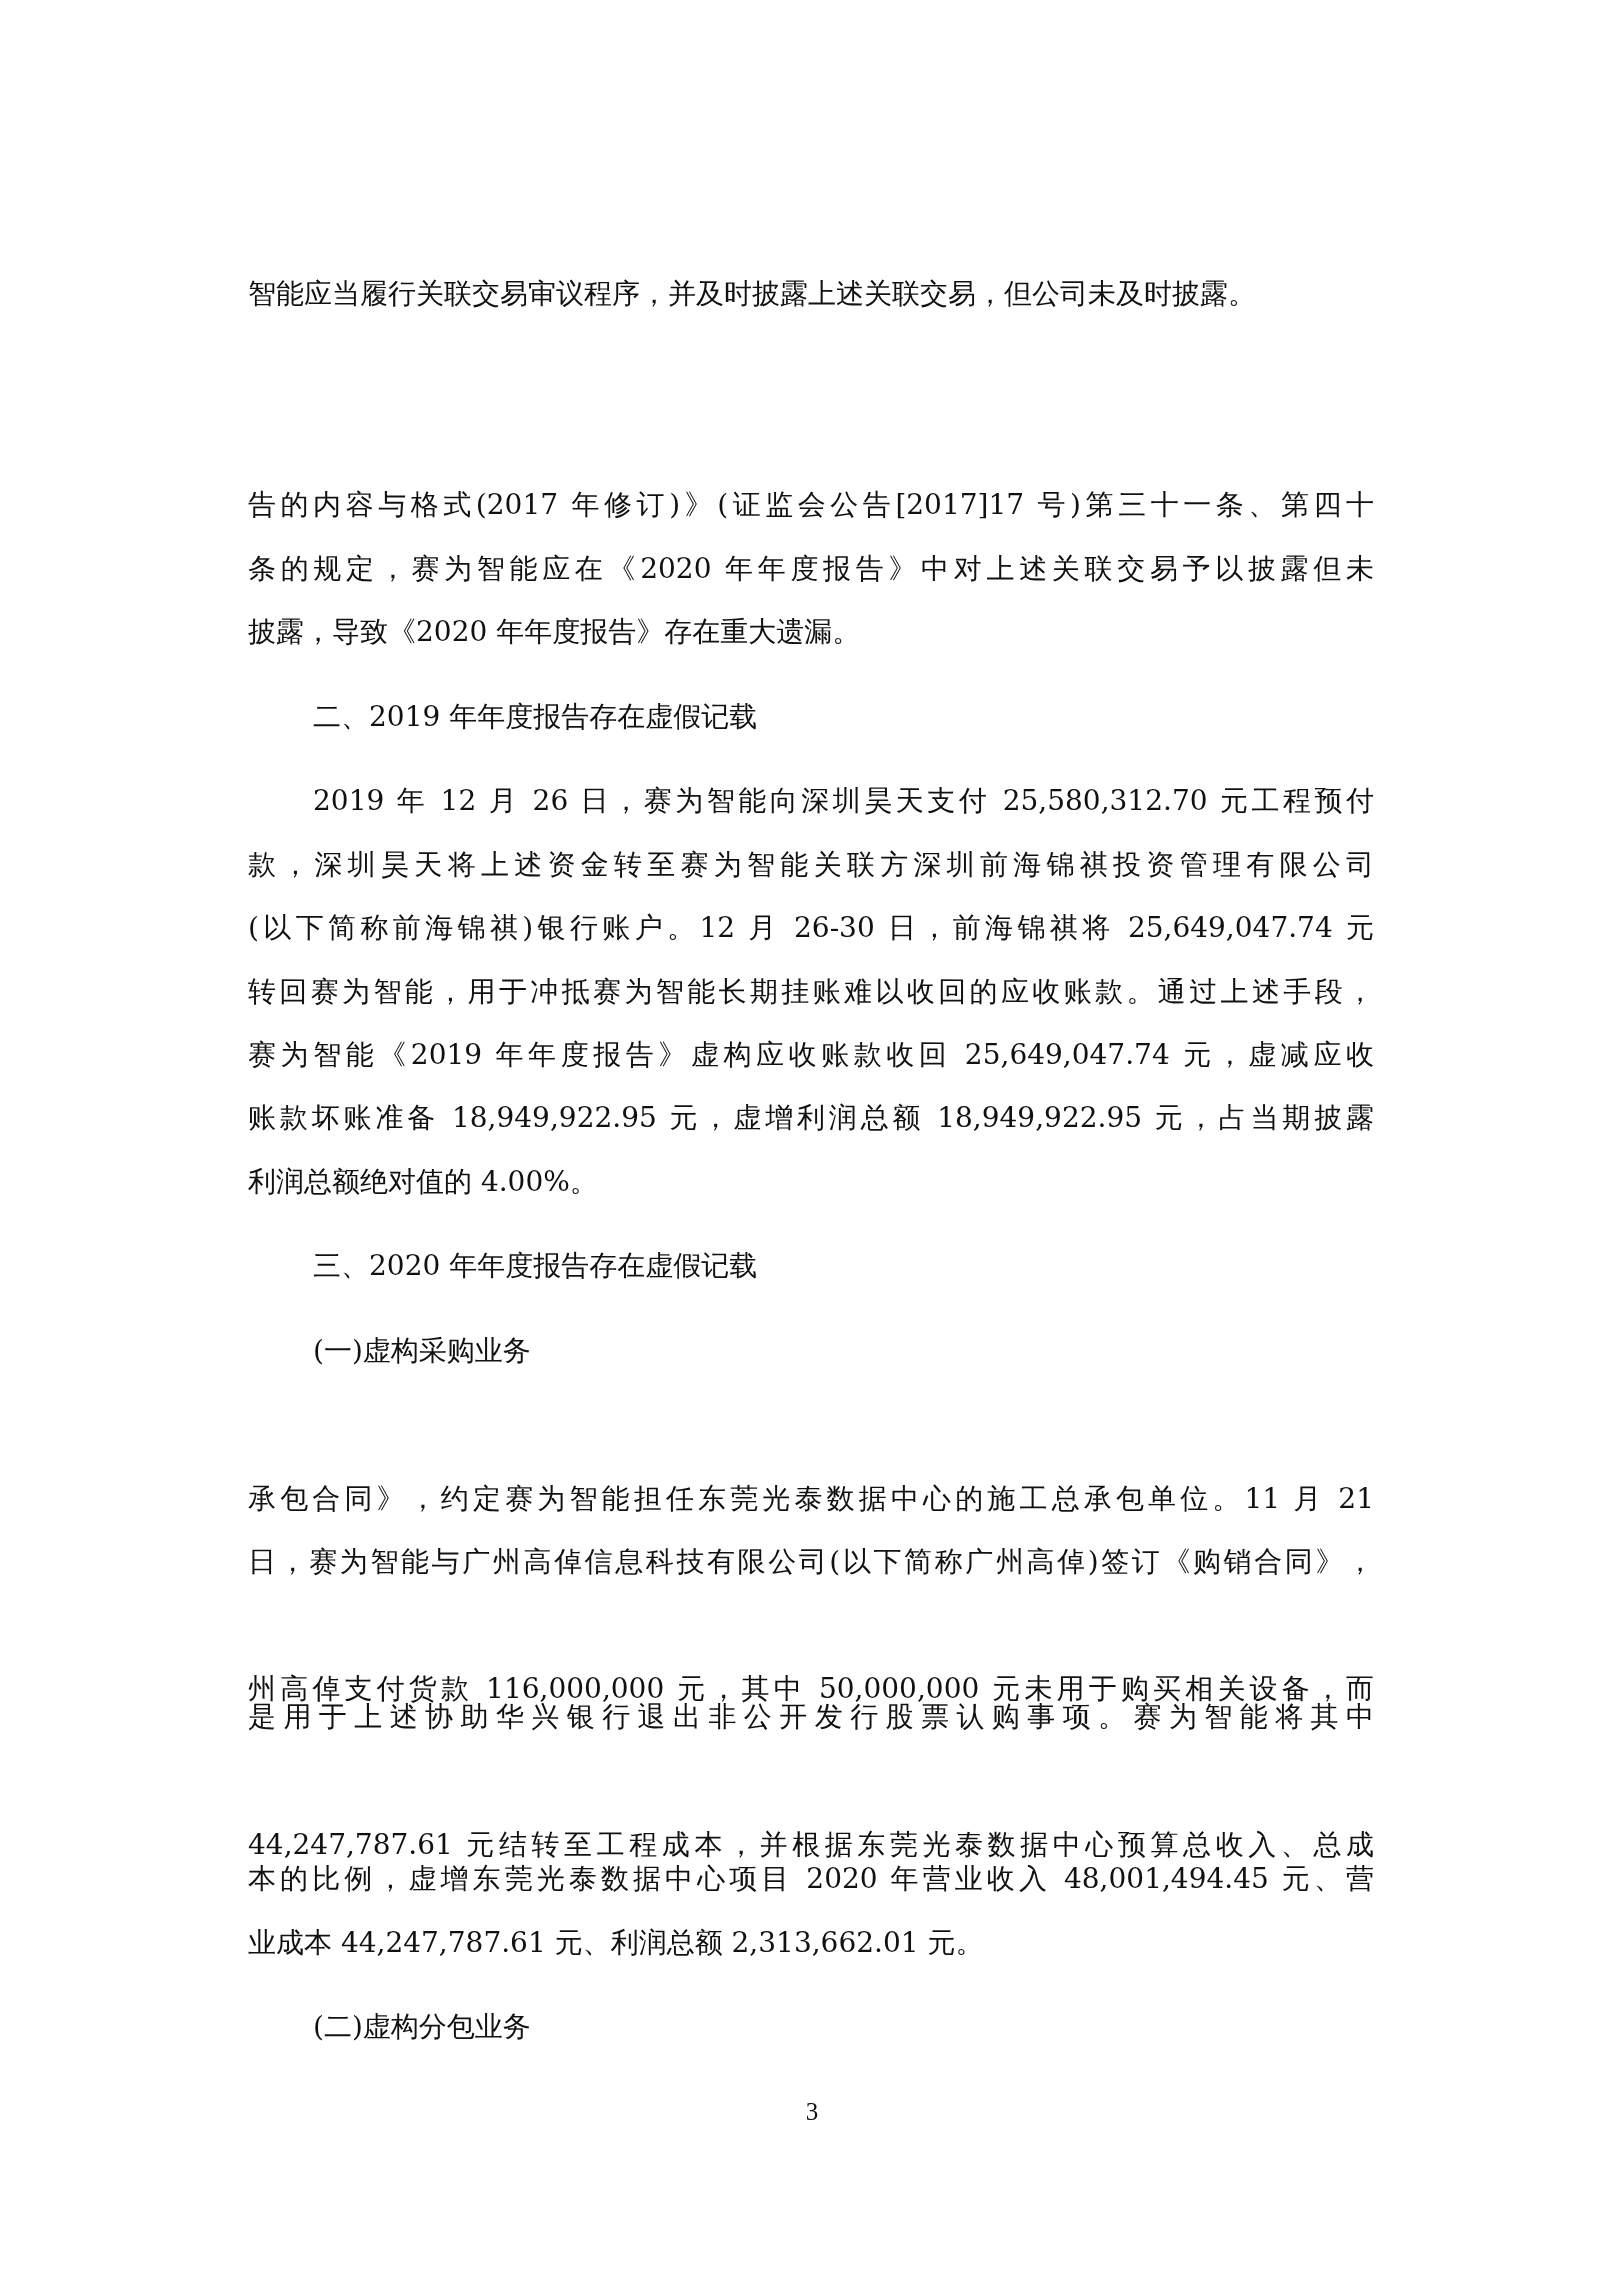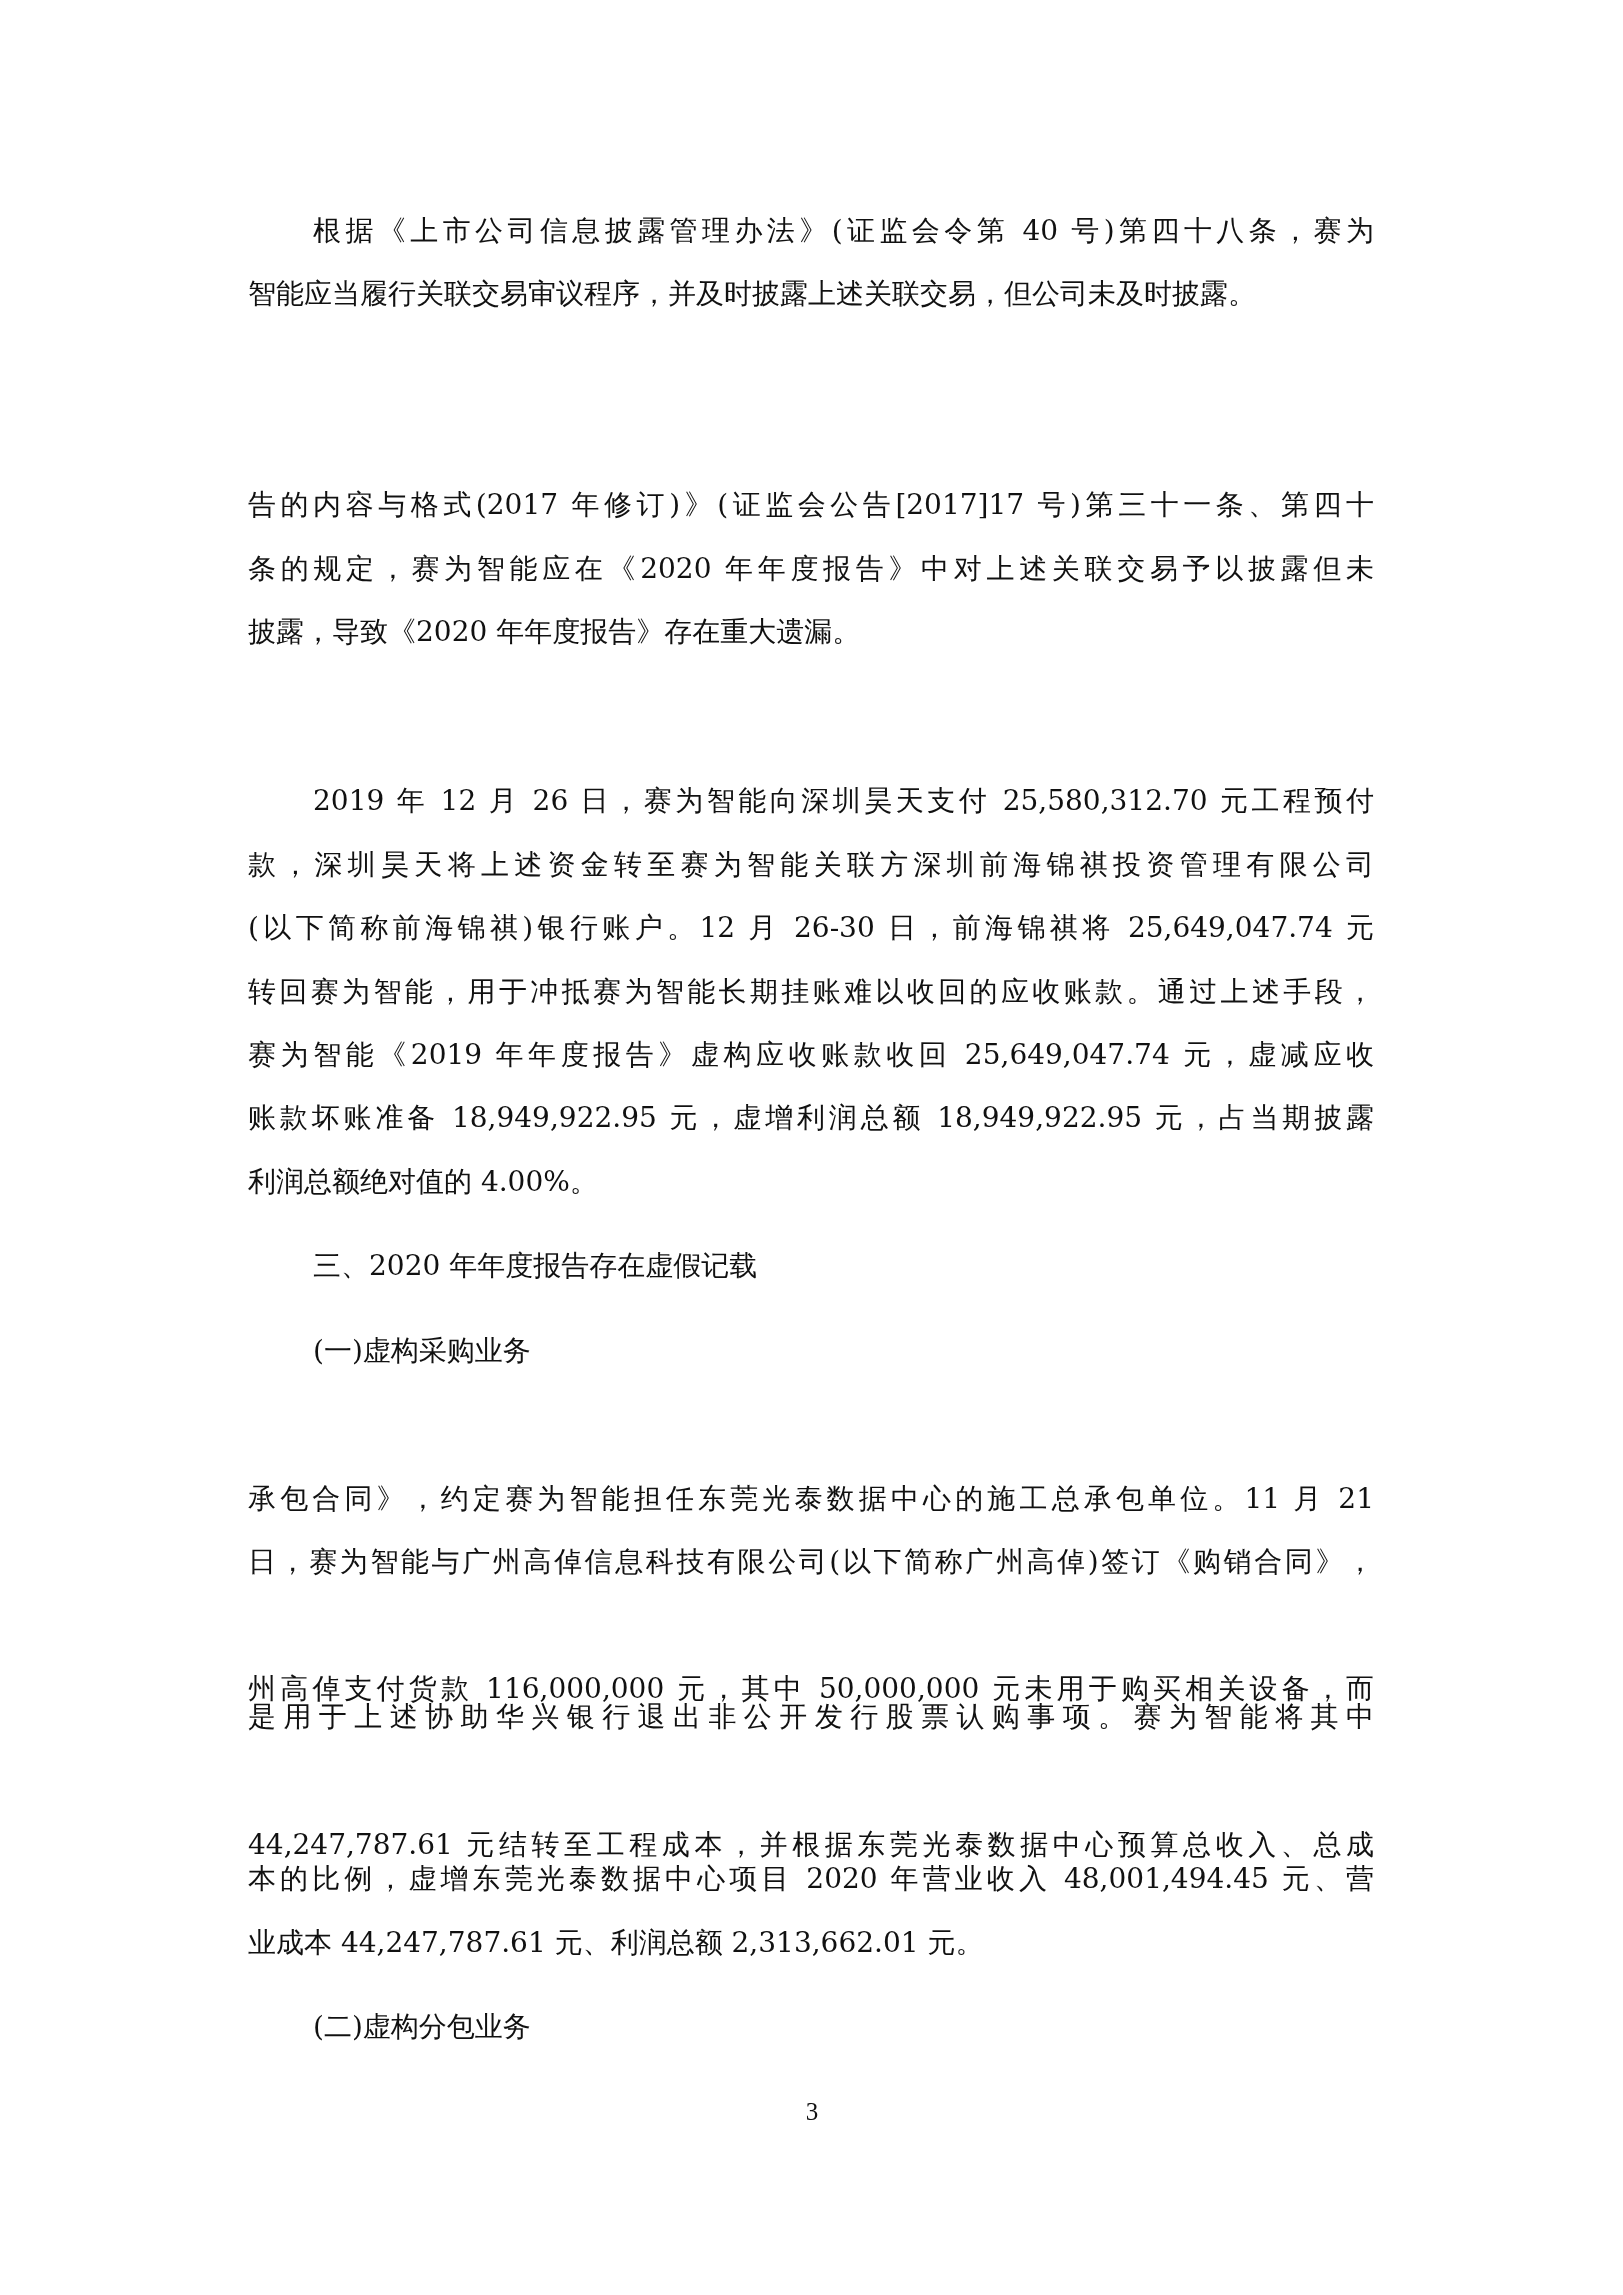--- a/index.html
+++ b/index.html
@@ -11,27 +11,27 @@
   .line.indent { left: 313px; width: 1061px; }
   .line.last { text-align-last: left; }
   .page-number { position: absolute; left: 795px; top: 2095px; width: 34px; text-align: center;
                  font-family: "Liberation Serif", serif; font-size: 25px; line-height: 34px; }
 </style>
 </head>
 <body>
 
 <div class="page">
 
-  <div class="line indent" style="top:210px">根据《上市公司信息披露管理办法》(证监会令第 40 号)第四十八条，赛为</div>
   <div class="line last" style="top:273px">智能应当履行关联交易审议程序，并及时披露上述关联交易，但公司未及时披露。</div>
 
   <div class="line" style="top:484px">告的内容与格式(2017 年修订)》(证监会公告[2017]17 号)第三十一条、第四十</div>
   <div class="line" style="top:548px">条的规定，赛为智能应在《2020 年年度报告》中对上述关联交易予以披露但未</div>
   <div class="line last" style="top:611px">披露，导致《2020 年年度报告》存在重大遗漏。</div>
 
+  <div class="line indent last" style="top:696px">二、2019 年年度报告存在虚假记载</div>
 
   <div class="line indent" style="top:780px">2019 年 12 月 26 日，赛为智能向深圳昊天支付 25,580,312.70 元工程预付</div>
   <div class="line" style="top:844px">款，深圳昊天将上述资金转至赛为智能关联方深圳前海锦祺投资管理有限公司</div>
   <div class="line" style="top:907px">(以下简称前海锦祺)银行账户。12 月 26-30 日，前海锦祺将 25,649,047.74 元</div>
   <div class="line" style="top:971px">转回赛为智能，用于冲抵赛为智能长期挂账难以收回的应收账款。通过上述手段，</div>
   <div class="line" style="top:1034px">赛为智能《2019 年年度报告》虚构应收账款收回 25,649,047.74 元，虚减应收</div>
   <div class="line" style="top:1097px">账款坏账准备 18,949,922.95 元，虚增利润总额 18,949,922.95 元，占当期披露</div>
   <div class="line last" style="top:1161px">利润总额绝对值的 4.00%。</div>
 
   <div class="line indent last" style="top:1245px">三、2020 年年度报告存在虚假记载</div>

